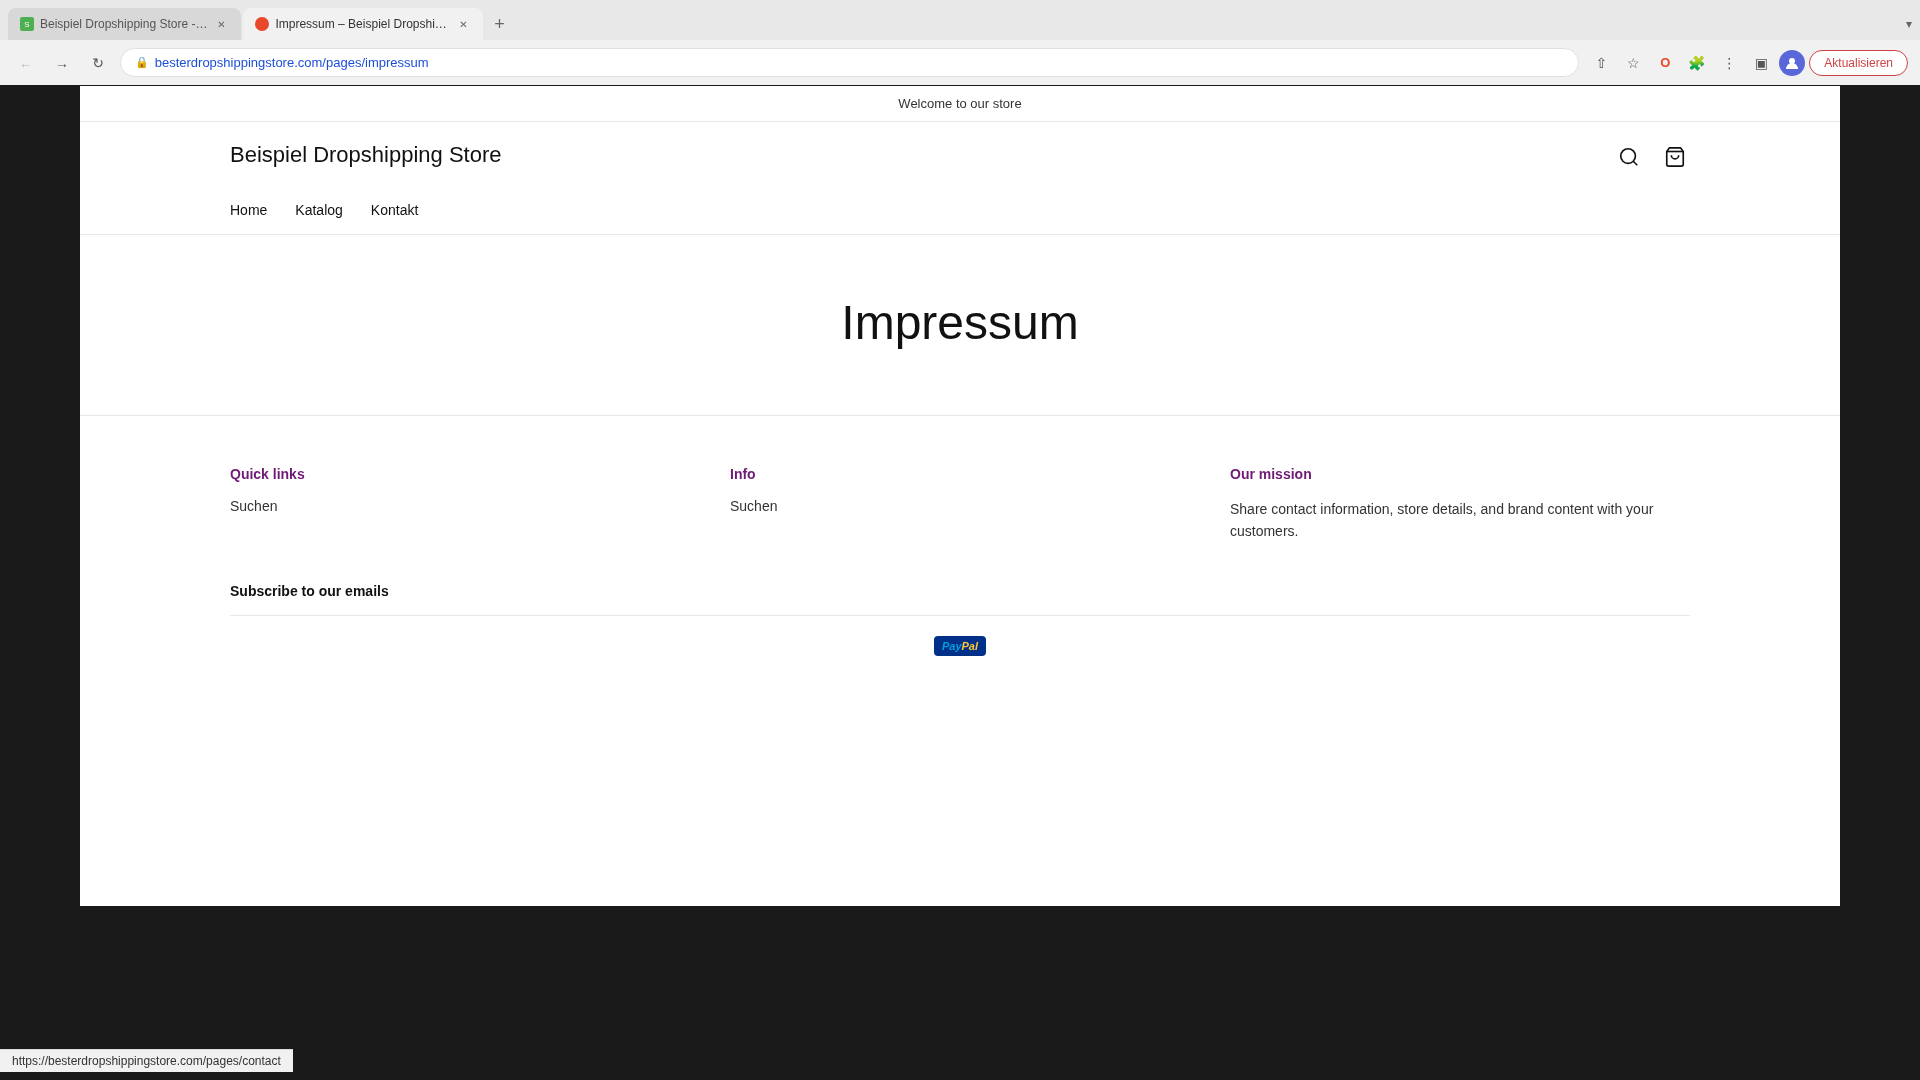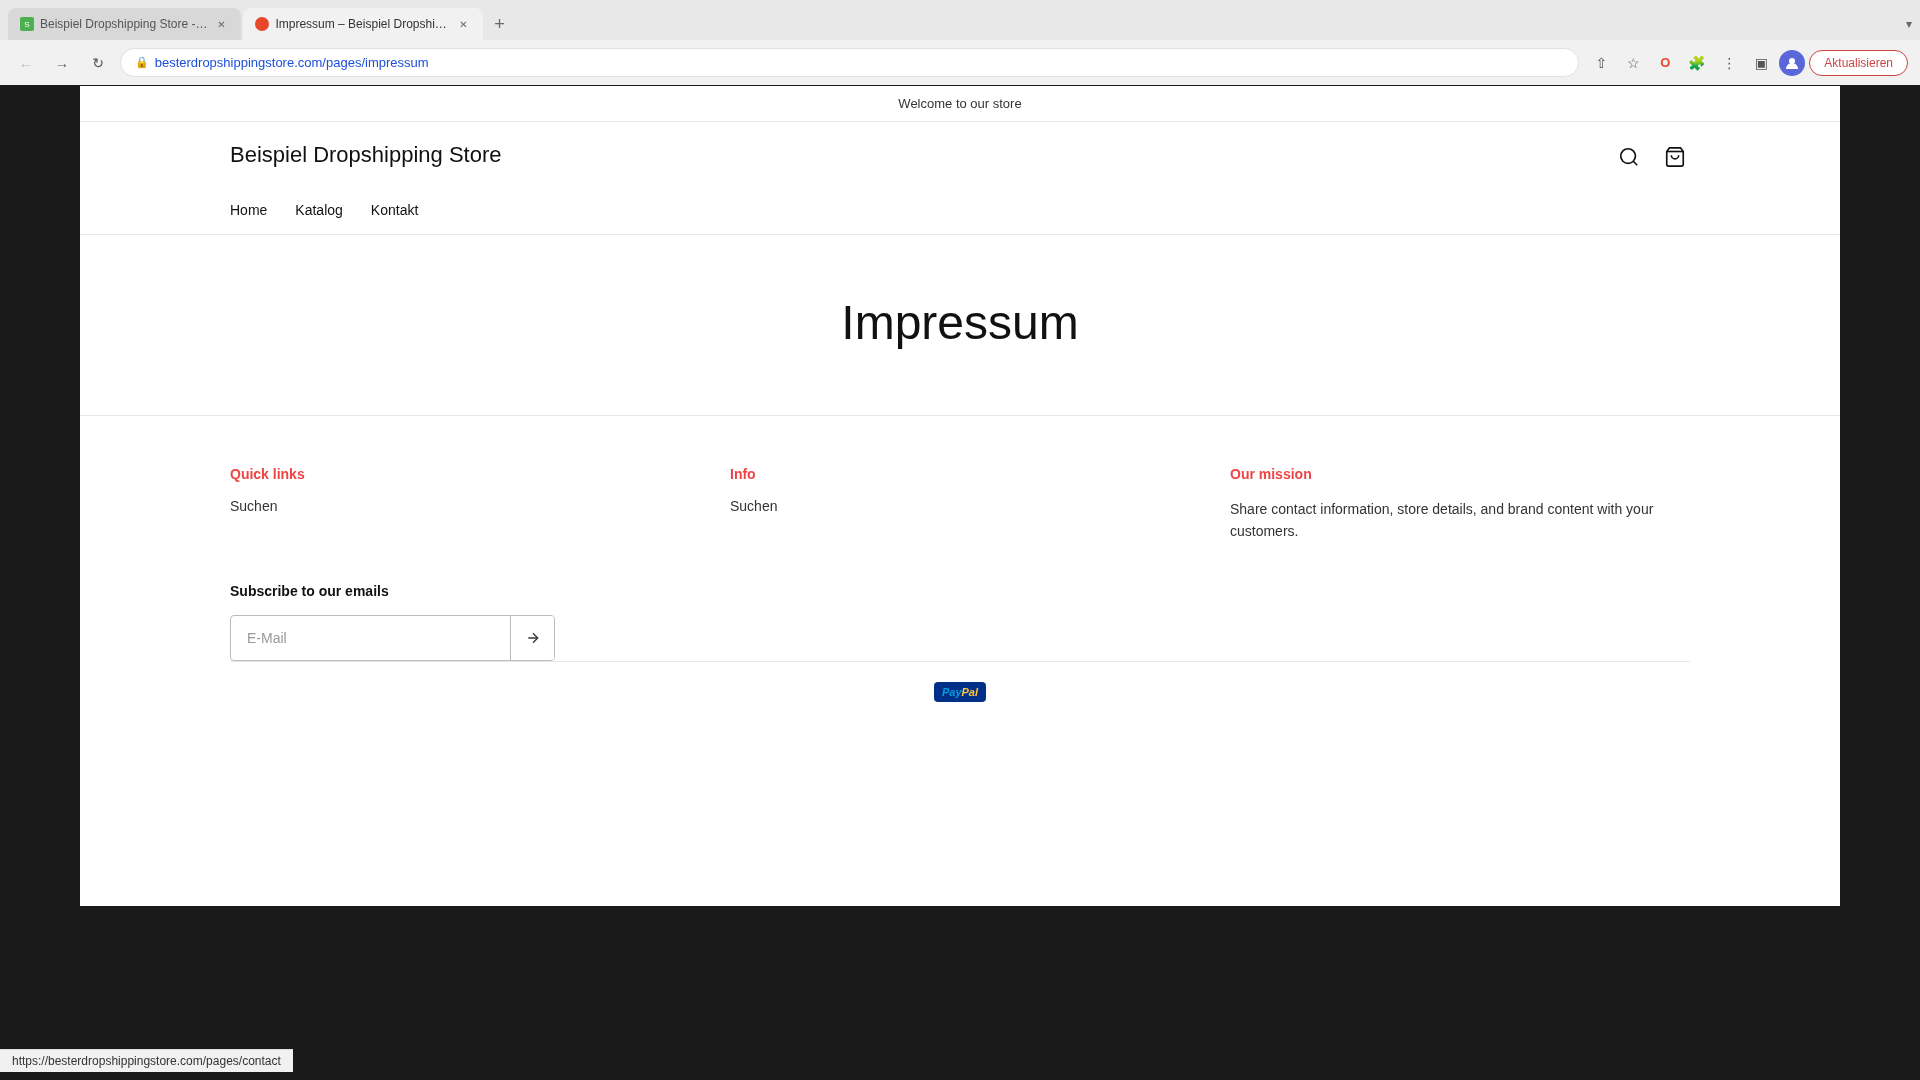--- a/index.html
+++ b/index.html
@@ -290,21 +290,21 @@
     .footer-columns {
       display: grid;
       grid-template-columns: 1fr 1fr 1fr;
       gap: 40px;
       margin-bottom: 40px;
     }
 
     .footer-column h3 {
       font-size: 14px;
       font-weight: 600;
-      color: #ef4444;
+      color: #701a75;
       margin-bottom: 16px;
     }
 
     .footer-link {
       display: block;
       font-size: 14px;
       color: #333;
       text-decoration: none;
       margin-bottom: 8px;
     }
@@ -513,29 +513,20 @@
         </div>
 
         <div class="footer-column">
           <h3>Our mission</h3>
           <p class="footer-text">Share contact information, store details, and brand content with your customers.</p>
         </div>
       </div>
 
       <div class="subscribe-section">
         <h3 class="subscribe-title">Subscribe to our emails</h3>
-        <div class="email-form">
-          <input type="email" class="email-input" placeholder="E-Mail" style="">
-          <button class="email-submit">
-            <svg width="16" height="16" viewBox="0 0 24 24" fill="none" stroke="currentColor" stroke-width="2">
-              <line x1="5" y1="12" x2="19" y2="12"></line>
-              <polyline points="12 5 19 12 12 19"></polyline>
-            </svg>
-          </button>
-        </div>
       </div>
 
       <div class="footer-bottom">
         <div class="paypal-icon">
           <span class="paypal-text">
             <span style="color:#009cde;">Pay</span><span class="pp-yellow">Pal</span>
           </span>
         </div>
       </div>
     </div>

